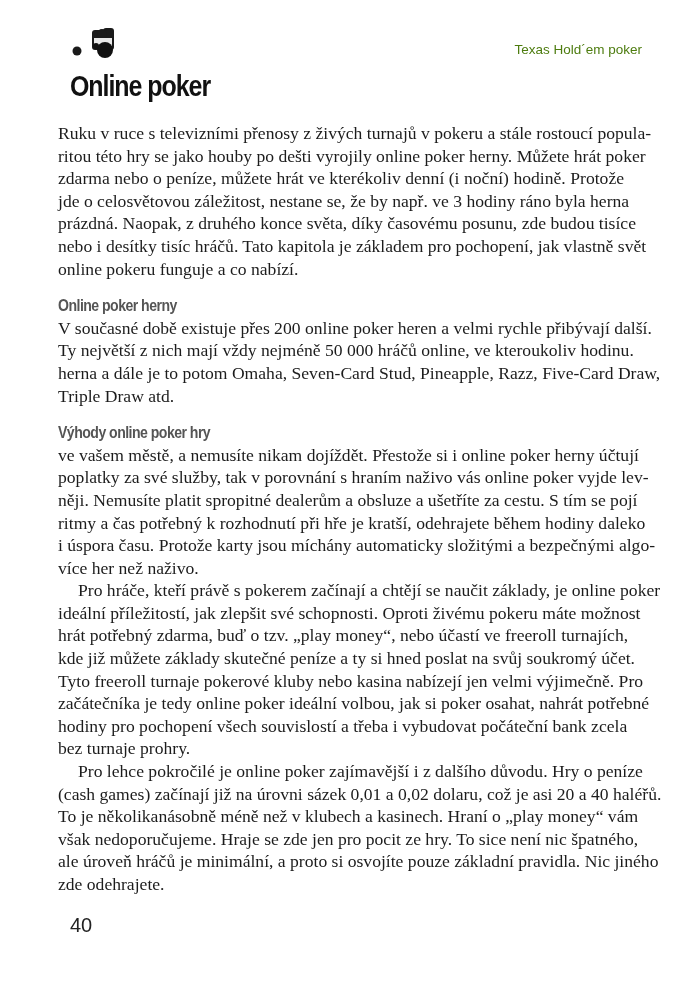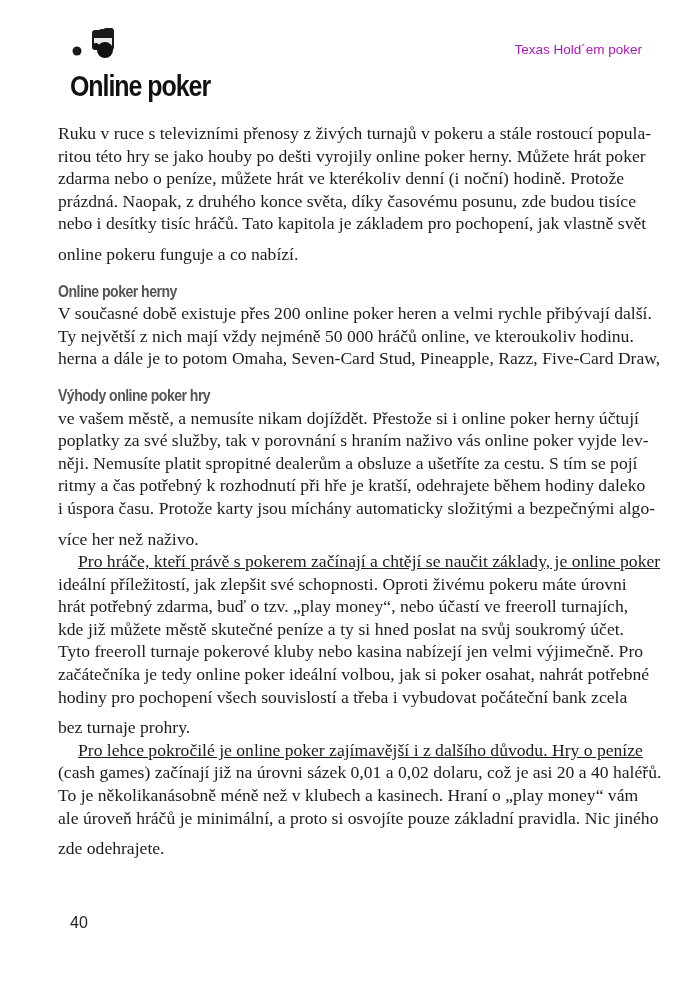--- a/index.html
+++ b/index.html
@@ -1,26 +1,26 @@
 <!DOCTYPE html>
 <html><head>
 <meta charset="utf-8">
 <style>
   html, body { margin: 0; padding: 0; background: #ffffff; }
   body { width: 700px; height: 993px; position: relative; overflow: hidden; color: #1c1c1c; }
   .header-icon { position: absolute; left: 72px; top: 24px; width: 46px; height: 36px; }
-  .running-head { position: absolute; right: 58px; top: 42px; font-family: "Liberation Sans", sans-serif; font-size: 13.5px; color: #a21caf; }
+  .running-head { position: absolute; right: 58px; top: 42px; font-family: "Liberation Sans", sans-serif; font-size: 13.5px; color: #4d7c0f; }
   .title { position: absolute; left: 70px; top: 70px; font-family: "Liberation Sans", sans-serif; font-weight: bold; font-size: 29px; letter-spacing: -1.2px; transform: scaleX(0.86); transform-origin: left; color: #111; }
   .body { position: absolute; left: 58px; top: 122px; width: 566px; font-family: "Liberation Serif", serif; font-size: 17.6px; color: #1c1c1c; }
   .line { height: 22.6px; line-height: 22.6px; white-space: nowrap; text-align: justify; text-align-last: justify; }
-  .line.last { text-align-last: left; margin-top: 8px; }
-  .line.indent { padding-left: 20px; text-decoration: underline; }
+  .line.last { text-align-last: left; }
+  .line.indent { padding-left: 20px; }
   .subhead { font-family: "Liberation Sans", sans-serif; font-weight: bold; font-size: 16px; color: #555; height: 22.6px; line-height: 24px; letter-spacing: -0.6px; transform: scaleX(0.88); transform-origin: left; }
   .gap { height: 14px; }
-  .page-number { position: absolute; left: 70px; top: 914px; font-family: "Liberation Sans", sans-serif; font-size: 16px; color: #222; }
+  .page-number { position: absolute; left: 70px; top: 914px; font-family: "Liberation Sans", sans-serif; font-size: 20px; color: #222; }
 </style>
 </head>
 <body>
 
 <div class="header-icon">
   <svg width="46" height="36" viewBox="0 0 46 36">
     <circle cx="5" cy="27" r="4.5" fill="#1a1a1a"></circle>
     <rect x="20" y="6" width="10" height="20" rx="3" fill="#1a1a1a"></rect>
     <rect x="31" y="4" width="11" height="22" rx="3" fill="#1a1a1a"></rect>
     <circle cx="30" cy="10" r="5" fill="#1a1a1a"></circle>
@@ -32,55 +32,58 @@
 
 <div class="running-head">Texas Hold´em poker</div>
 
 <div class="title">Online poker</div>
 
 <div class="body">
   <div>
     <div class="line">Ruku v ruce s televizními přenosy z živých turnajů v pokeru a stále rostoucí popula-</div>
     <div class="line">ritou této hry se jako houby po dešti vyrojily online poker herny. Můžete hrát poker</div>
     <div class="line">zdarma nebo o peníze, můžete hrát ve kterékoliv denní (i noční) hodině. Protože</div>
+    <div class="line">jde o celosvětovou záležitost, nestane se, že by např. ve 3 hodiny ráno byla herna</div>
     <div class="line">prázdná. Naopak, z druhého konce světa, díky časovému posunu, zde budou tisíce</div>
     <div class="line">nebo i desítky tisíc hráčů. Tato kapitola je základem pro pochopení, jak vlastně svět</div>
     <div class="line last">online pokeru funguje a co nabízí.</div>
   </div>
 
   <div class="gap"></div>
 
   <div>
     <div class="subhead">Online poker herny</div>
     <div class="line">V současné době existuje přes 200 online poker heren a velmi rychle přibývají další.</div>
     <div class="line">Ty největší z nich mají vždy nejméně 50 000 hráčů online, ve kteroukoliv hodinu.</div>
     <div class="line">herna a dále je to potom Omaha, Seven-Card Stud, Pineapple, Razz, Five-Card Draw,</div>
+    <div class="line last">Triple Draw atd.</div>
   </div>
 
   <div class="gap"></div>
 
   <div>
     <div class="subhead">Výhody online poker hry</div>
     <div class="line">ve vašem městě, a nemusíte nikam dojíždět. Přestože si i online poker herny účtují</div>
     <div class="line">poplatky za své služby, tak v porovnání s hraním naživo vás online poker vyjde lev-</div>
     <div class="line">něji. Nemusíte platit spropitné dealerům a obsluze a ušetříte za cestu. S tím se pojí</div>
     <div class="line">ritmy a čas potřebný k rozhodnutí při hře je kratší, odehrajete během hodiny daleko</div>
     <div class="line">i úspora času. Protože karty jsou míchány automaticky složitými a bezpečnými algo-</div>
     <div class="line last">více her než naživo.</div>
 
     <div class="line indent">Pro hráče, kteří právě s pokerem začínají a chtějí se naučit základy, je online poker</div>
-    <div class="line">ideální příležitostí, jak zlepšit své schopnosti. Oproti živému pokeru máte úrovni</div>
+    <div class="line">ideální příležitostí, jak zlepšit své schopnosti. Oproti živému pokeru máte možnost</div>
     <div class="line">hrát potřebný zdarma, buď o tzv. „play money“, nebo účastí ve freeroll turnajích,</div>
-    <div class="line">kde již můžete městě skutečné peníze a ty si hned poslat na svůj soukromý účet.</div>
+    <div class="line">kde již můžete základy skutečné peníze a ty si hned poslat na svůj soukromý účet.</div>
     <div class="line">Tyto freeroll turnaje pokerové kluby nebo kasina nabízejí jen velmi výjimečně. Pro</div>
     <div class="line">začátečníka je tedy online poker ideální volbou, jak si poker osahat, nahrát potřebné</div>
     <div class="line">hodiny pro pochopení všech souvislostí a třeba i vybudovat počáteční bank zcela</div>
     <div class="line last">bez turnaje prohry.</div>
 
     <div class="line indent">Pro lehce pokročilé je online poker zajímavější i z dalšího důvodu. Hry o peníze</div>
     <div class="line">(cash games) začínají již na úrovni sázek 0,01 a 0,02 dolaru, což je asi 20 a 40 haléřů.</div>
     <div class="line">To je několikanásobně méně než v klubech a kasinech. Hraní o „play money“ vám</div>
+    <div class="line">však nedoporučujeme. Hraje se zde jen pro pocit ze hry. To sice není nic špatného,</div>
     <div class="line">ale úroveň hráčů je minimální, a proto si osvojíte pouze základní pravidla. Nic jiného</div>
     <div class="line last">zde odehrajete.</div>
   </div>
 </div>
 
 <div class="page-number">40</div>
 
 </body></html>

